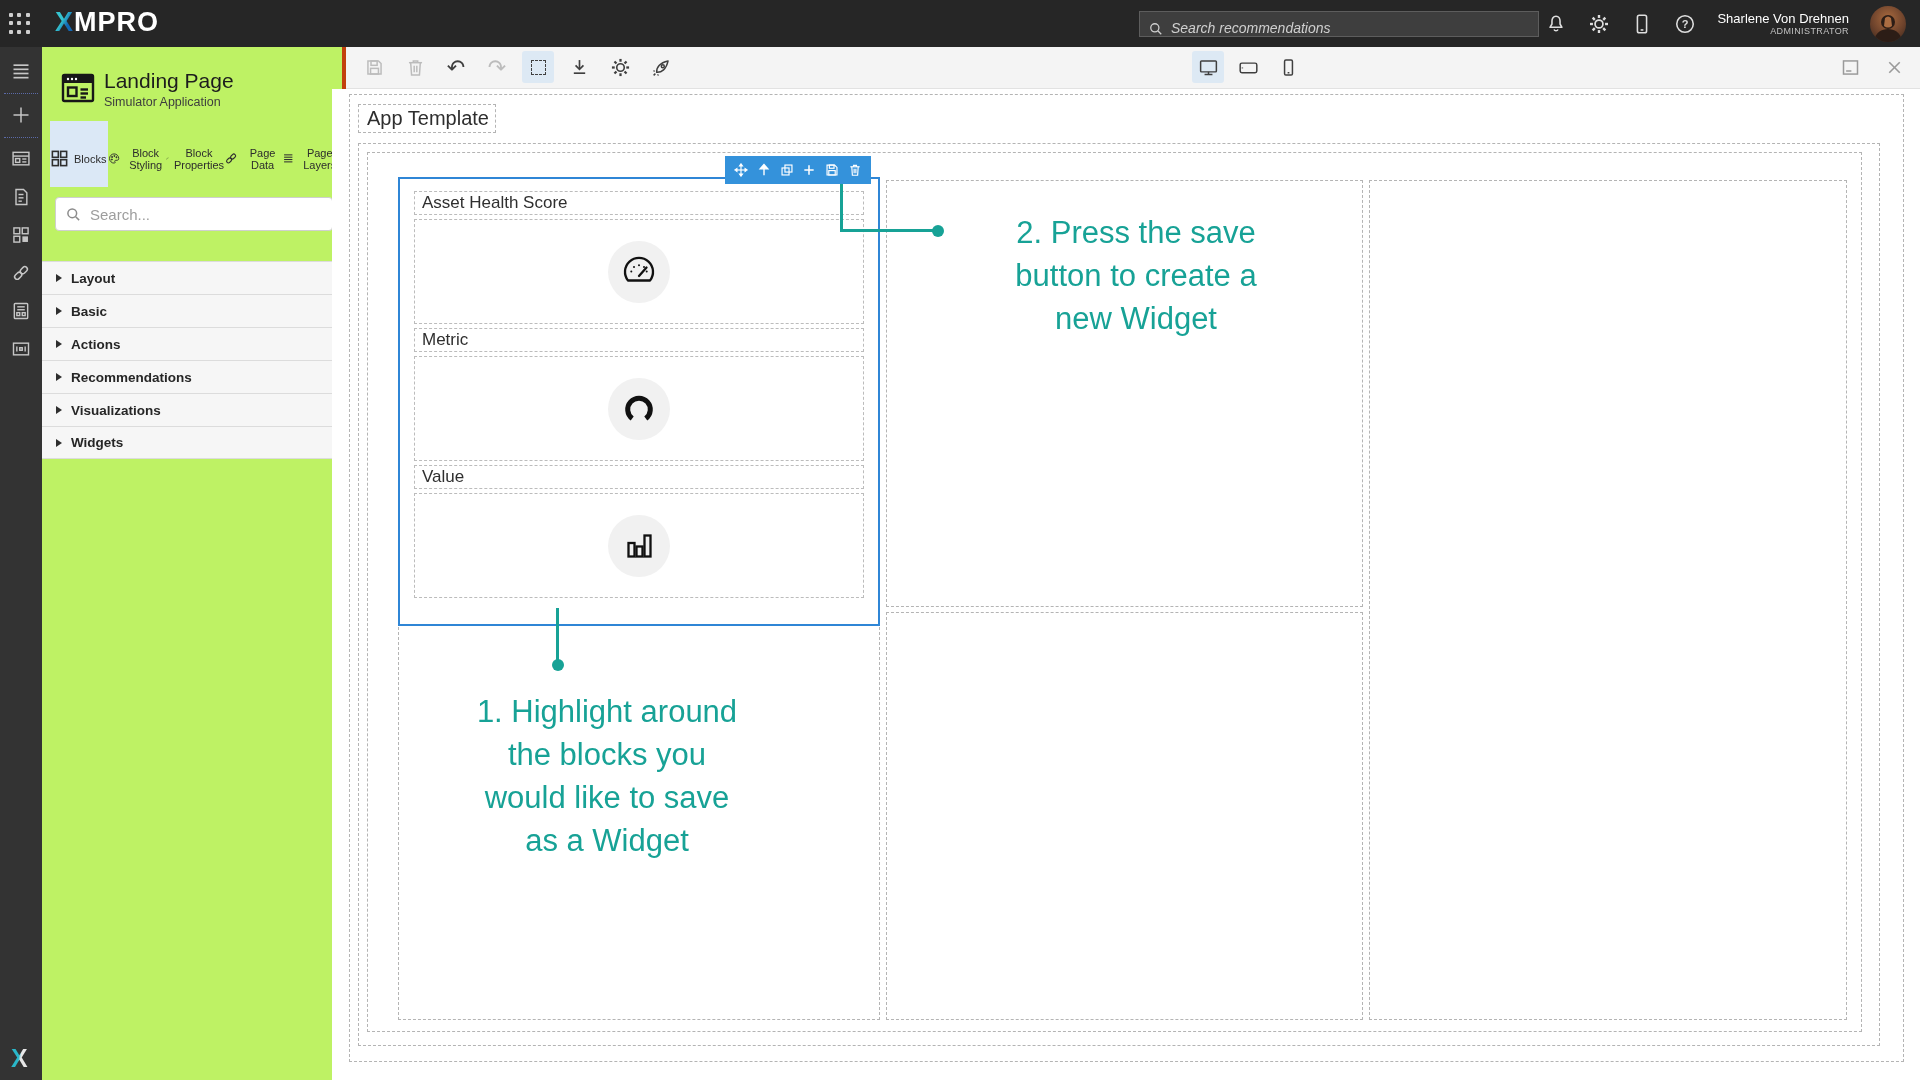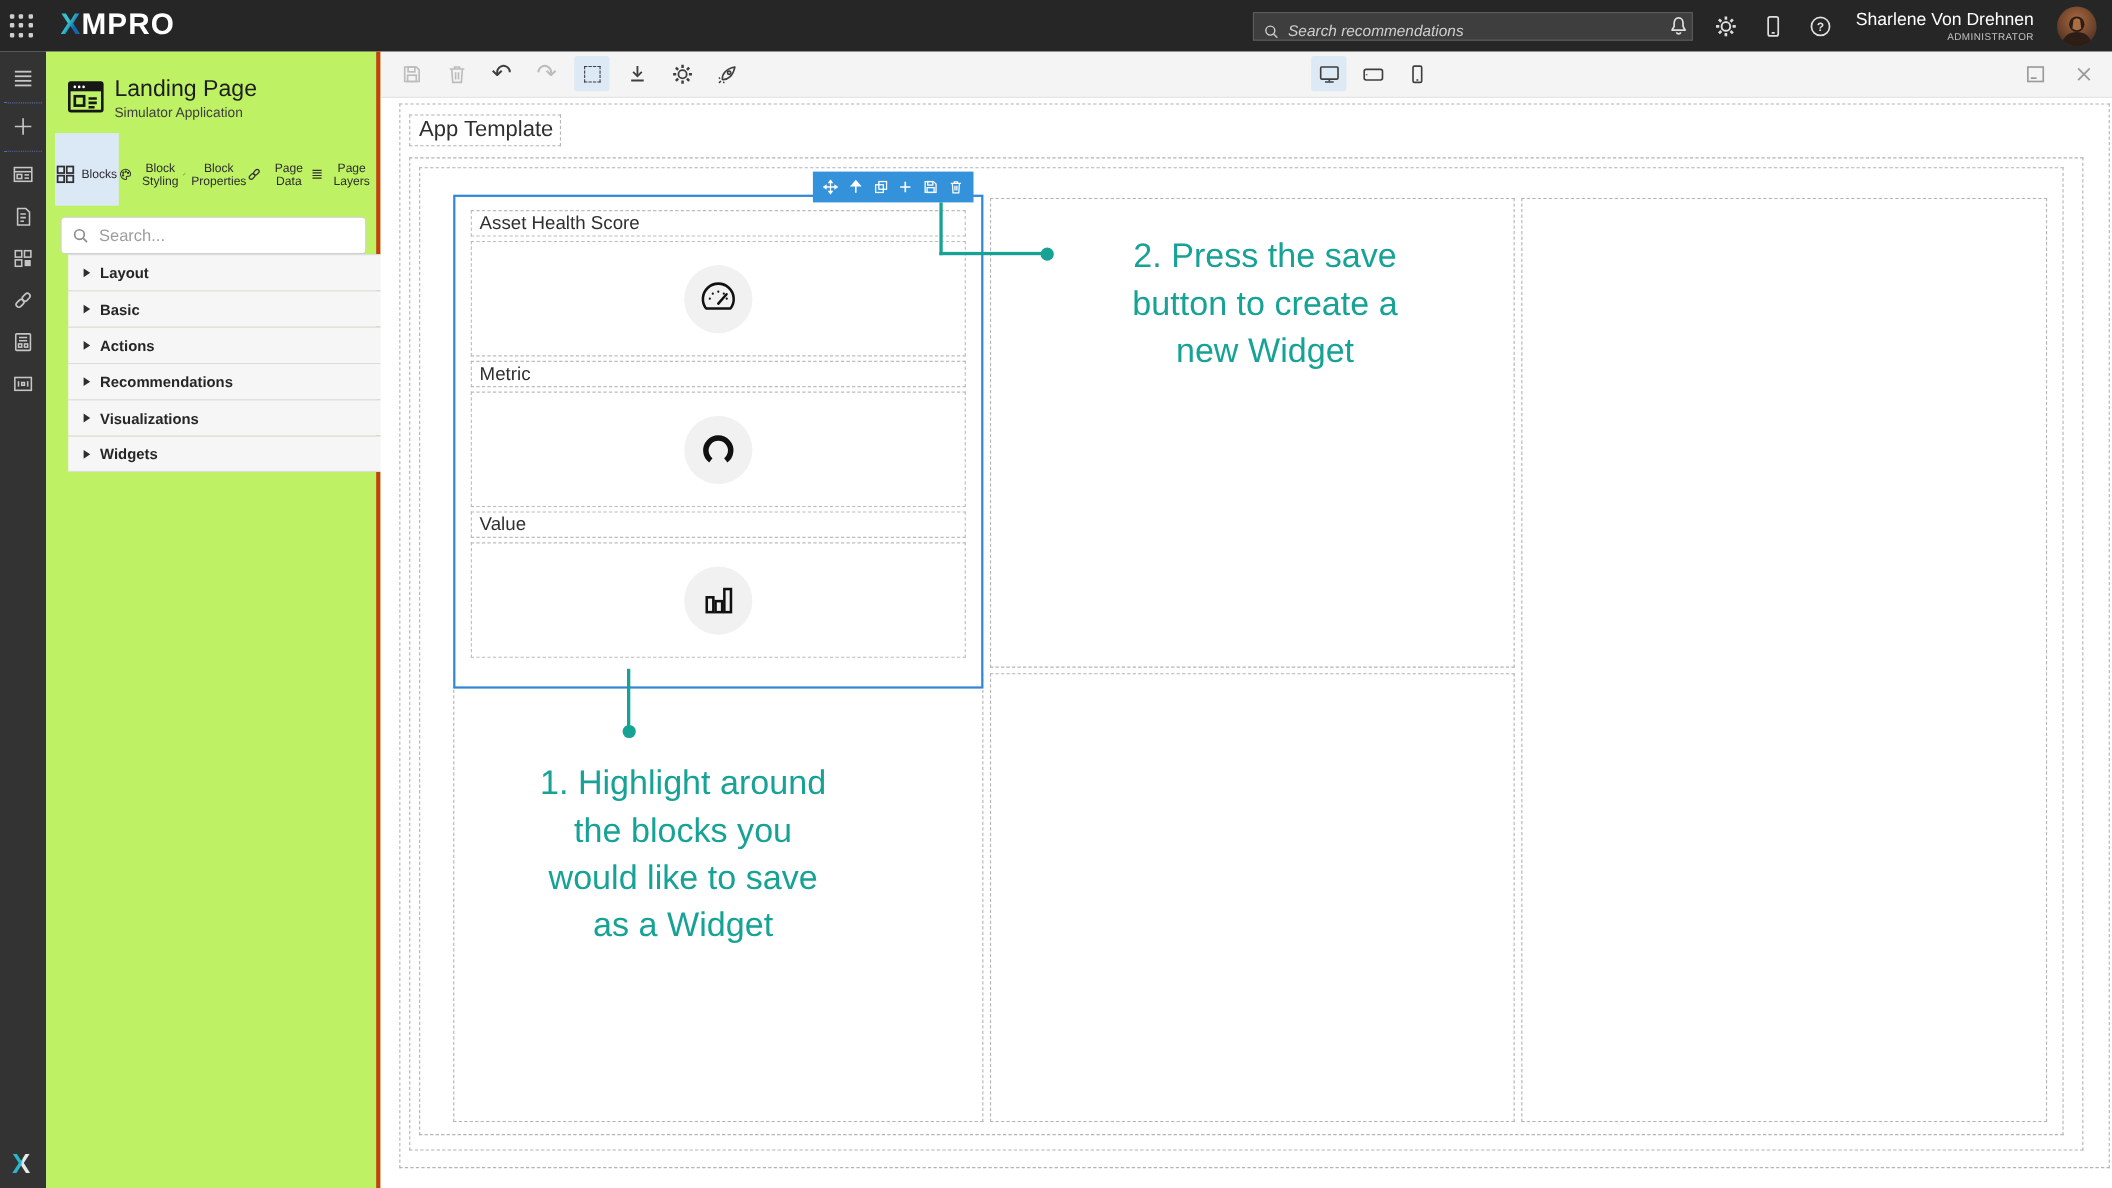--- a/index.html
+++ b/index.html
@@ -19,21 +19,21 @@
                 background:#3e3e3e; border:1px solid #5d5d5d; display:flex; align-items:flex-end;
                 padding:0 9px; }
   #top-search input { flex:1; background:transparent; border:none; outline:none;
                       font-style:italic; font-size:14px; color:#d4d4d4; margin-left:8px;
                       font-family:"Liberation Sans", sans-serif; }
   #top-search input::placeholder { color:#cfcfcf; opacity:1; }
   #top-right { position:absolute; right:14px; top:0; height:47px; display:flex;
                align-items:center; gap:21px; }
   .tb-ic { width:22px; height:22px; color:#dedede; cursor:pointer; }
   #user-block { text-align:right; color:#fff; cursor:pointer; }
-  #user-name { font-size:16px; }
+  #user-name { font-size:13px; }
   #user-role { font-size:9px; color:#c2c2c2; letter-spacing:.4px; }
   #avatar { width:36px; height:36px; border-radius:50%; overflow:hidden;
             background:radial-gradient(circle at 50% 35%,#a96a3e 0%,#6e432c 55%,#33231a 100%);
             position:relative; cursor:pointer; }
   #avatar svg { position:absolute; left:0; top:2px; }
 
   
   #rail { position:absolute; left:0; top:47px; width:42px; height:1033px; background:#333; }
   .rail-ic { position:absolute; left:11px; width:20px; height:20px; color:#c6c6c6; cursor:pointer; }
   .rail-sep { position:absolute; left:4px; width:34px; border-top:1px dotted #5b6aa8; }
@@ -53,21 +53,21 @@
   .tab.active { background:#dbe8f6; }
   .tab .t-ic { width:19px; height:19px; color:#2f2f2f; }
   .tab .t-lb { font-size:11px; color:#2c2c2c; text-align:center; line-height:12px; }
   #side-search { position:absolute; left:13px; top:150px; width:278px; height:34px;
                  background:#fff; border:1px solid #cfcfcf; border-radius:4px;
                  display:flex; align-items:center; padding:0 10px; }
   #side-search svg { width:15px; height:15px; color:#8b8b8b; }
   #side-search input { flex:1; border:none; outline:none; font-size:15px; color:#555;
                        margin-left:9px; font-family:Liberation Sans, sans-serif; background:transparent; }
   #side-search input::placeholder { color:#9d9d9d; opacity:1; }
-  #accordion { position:absolute; left:0; top:184px; width:304px;margin-left:20px; }
+  #accordion { position:absolute; left:0; top:214px; width:304px; }
   .acc-item { height:33px; display:flex; align-items:center; padding-left:14px;
               border-top:1px solid #dcdcdc; cursor:pointer; background:#f6f6f6; }
   .acc-item:last-child { border-bottom:1px solid #dcdcdc; }
   .caret { width:0; height:0; border-left:6px solid #2e2e2e; border-top:4.5px solid transparent;
            border-bottom:4.5px solid transparent; margin-right:9px; }
   .acc-lb { font-size:13.5px; font-weight:bold; color:#262626; }
 
   
   #strip { position:absolute; left:346px; top:47px; width:1574px; height:42px;
            background:#f4f4f4; border-bottom:1px solid #e2e2e2; }
@@ -77,21 +77,21 @@
   .s-btn.disabled { color:#bcbcbc; cursor:default; }
   .s-btn.active { background:#dde9f4; }
   .s-btn svg { width:21px; height:21px; }
   .uarrow { font-size:22px; line-height:21px; font-family:"DejaVu Sans", sans-serif; }
   .marquee-box { width:15px; height:15px; border:1.6px dashed #3f3f3f; }
   #strip-devices { position:absolute; left:846px; top:4px; display:flex; gap:8px; }
   #strip-right { position:absolute; right:10px; top:4px; display:flex; gap:12px; }
   #strip-right .s-btn { color:#9a9a9a; }
 
   
-  #canvas { position:absolute; left:346px; top:89px; width:1574px; height:991px; background:#fff; }
+  #canvas { position:absolute; left:332px; top:89px; width:1574px; height:991px; background:#fff; }
   .dashed { position:absolute; border:1px dashed #b4b4b4; background:transparent; }
   #app-title { position:absolute; left:26px; top:15px; width:138px; height:29px;
                border:1px dashed #b4b4b4; font-size:20px; color:#2e2e2e;
                line-height:27px; padding-left:8px; }
   #selection { position:absolute; left:66px; top:88px; width:482px; height:449px;
                border:2px solid #2f86d6; background:#fff; }
   .blk-label { position:absolute; left:14px; width:450px; height:24px;
                border:1px dashed #bcbcbc; font-size:17px; color:#2f2f2f;
                line-height:22px; padding-left:7px; }
   .blk-ph { position:absolute; left:14px; width:450px; height:105px;

